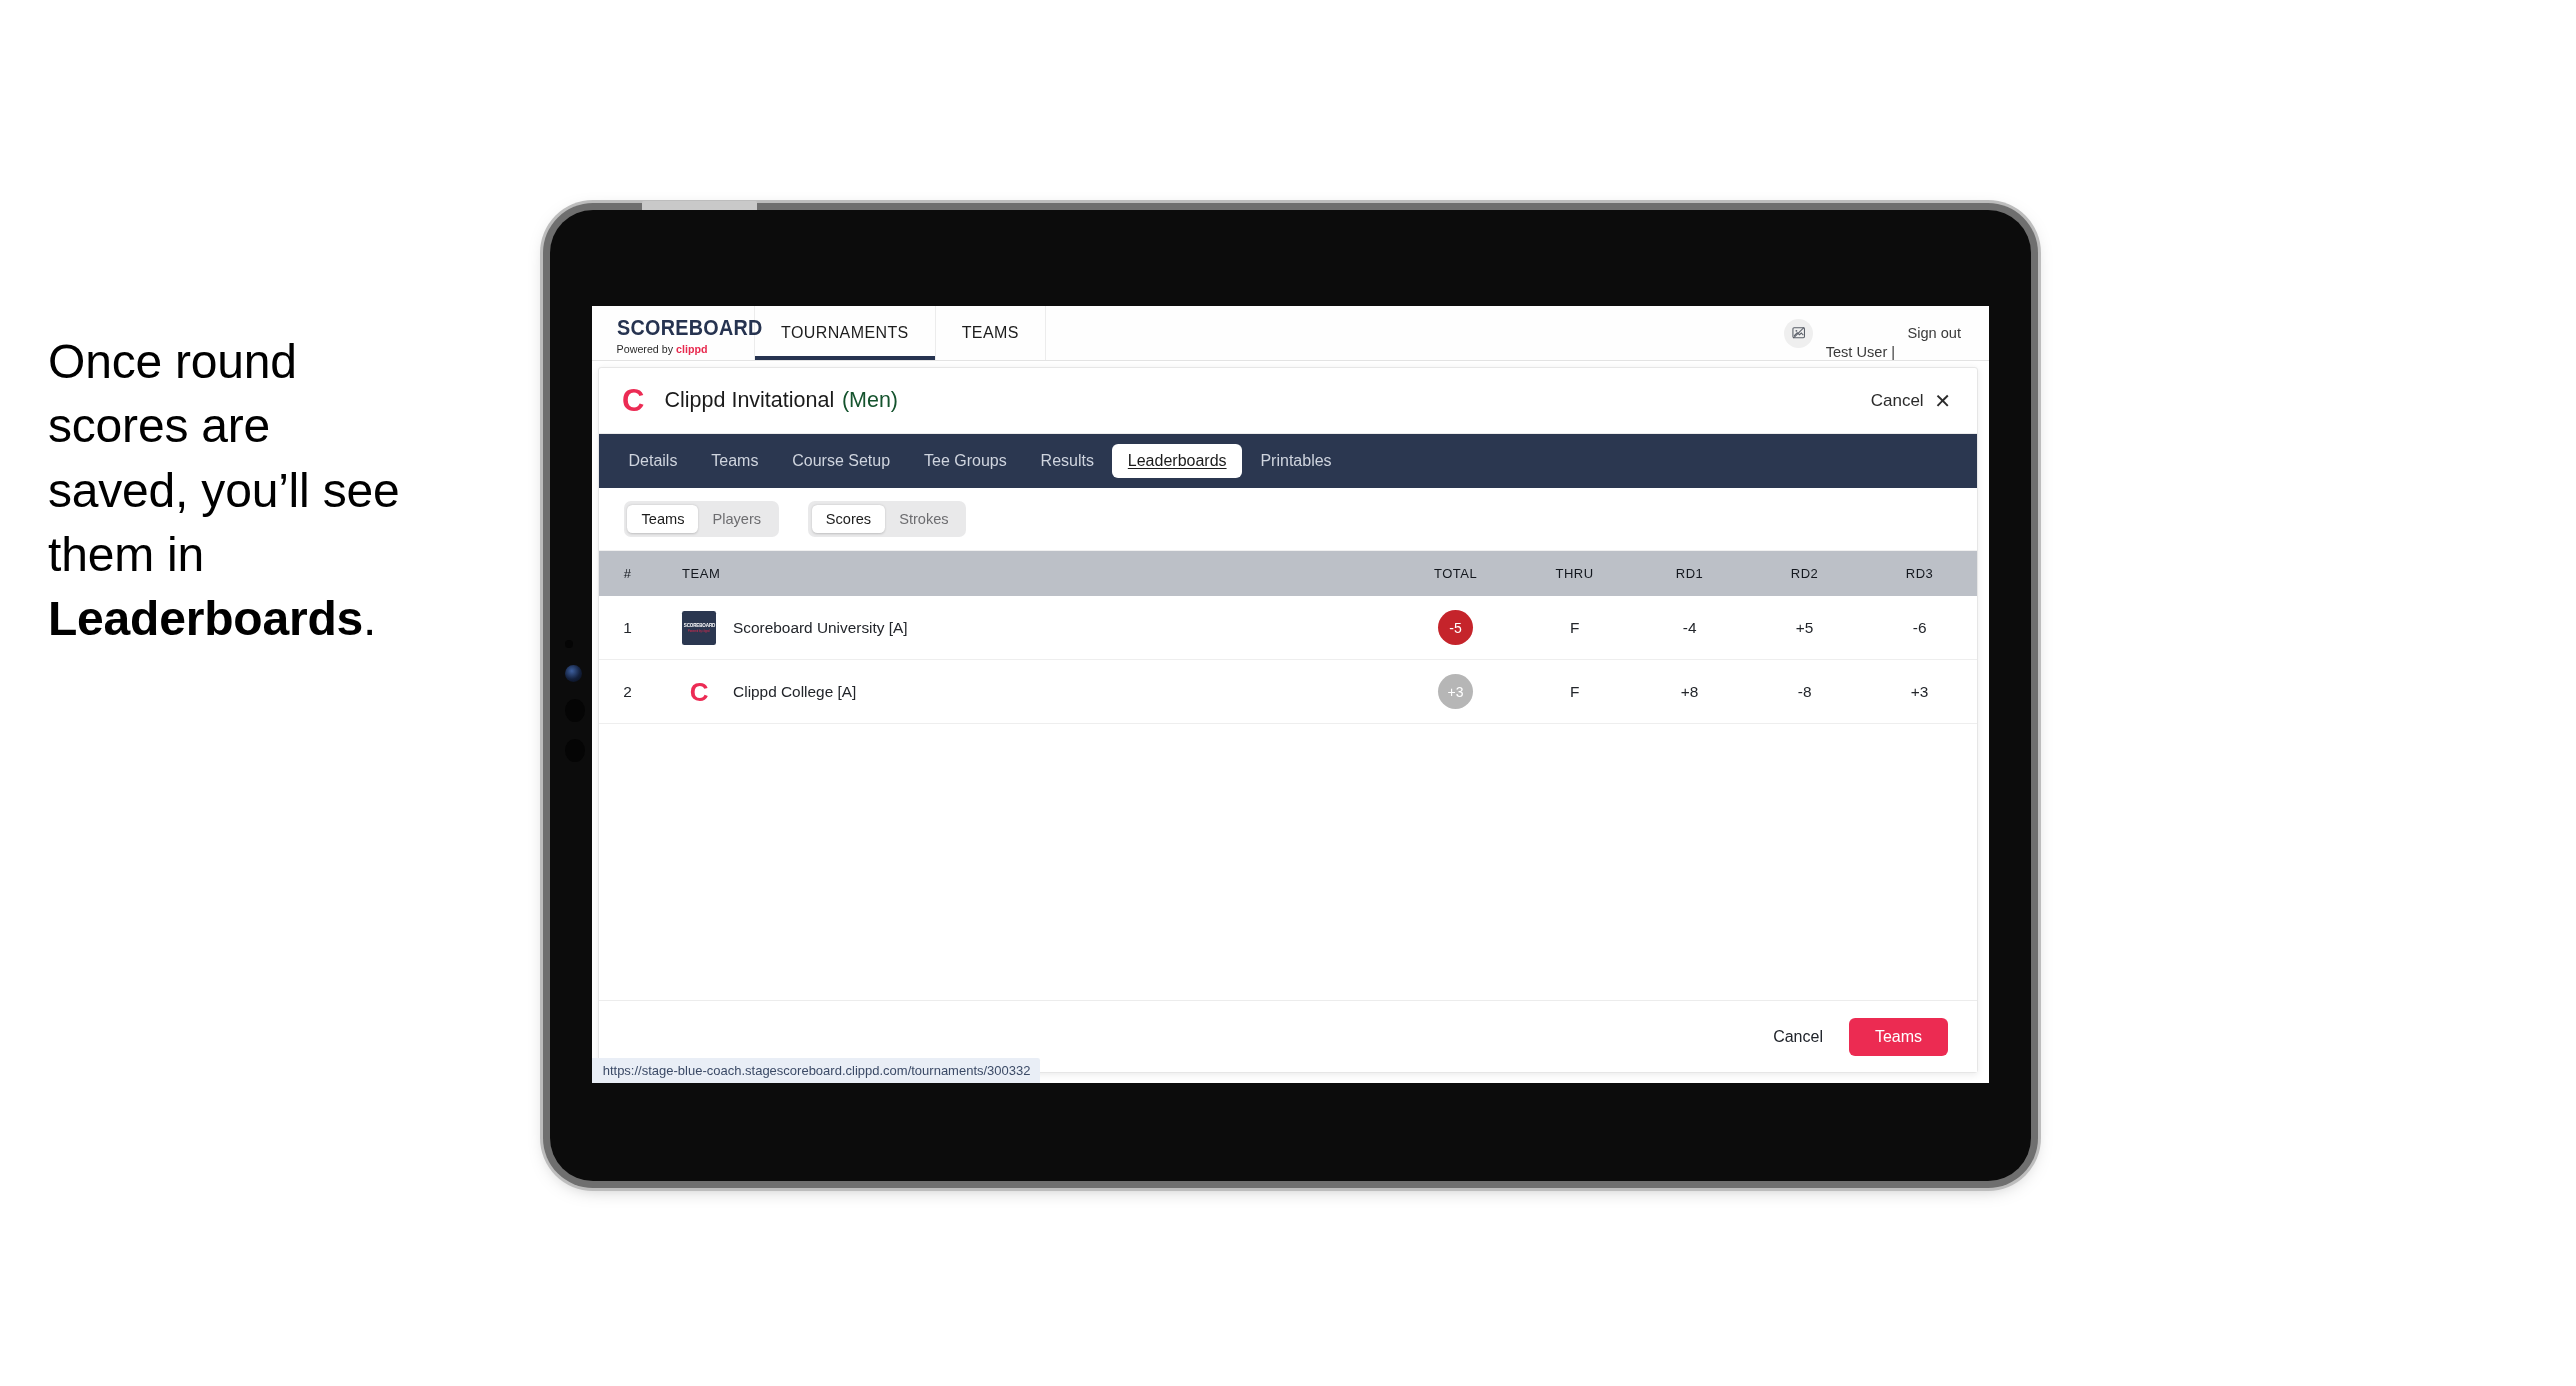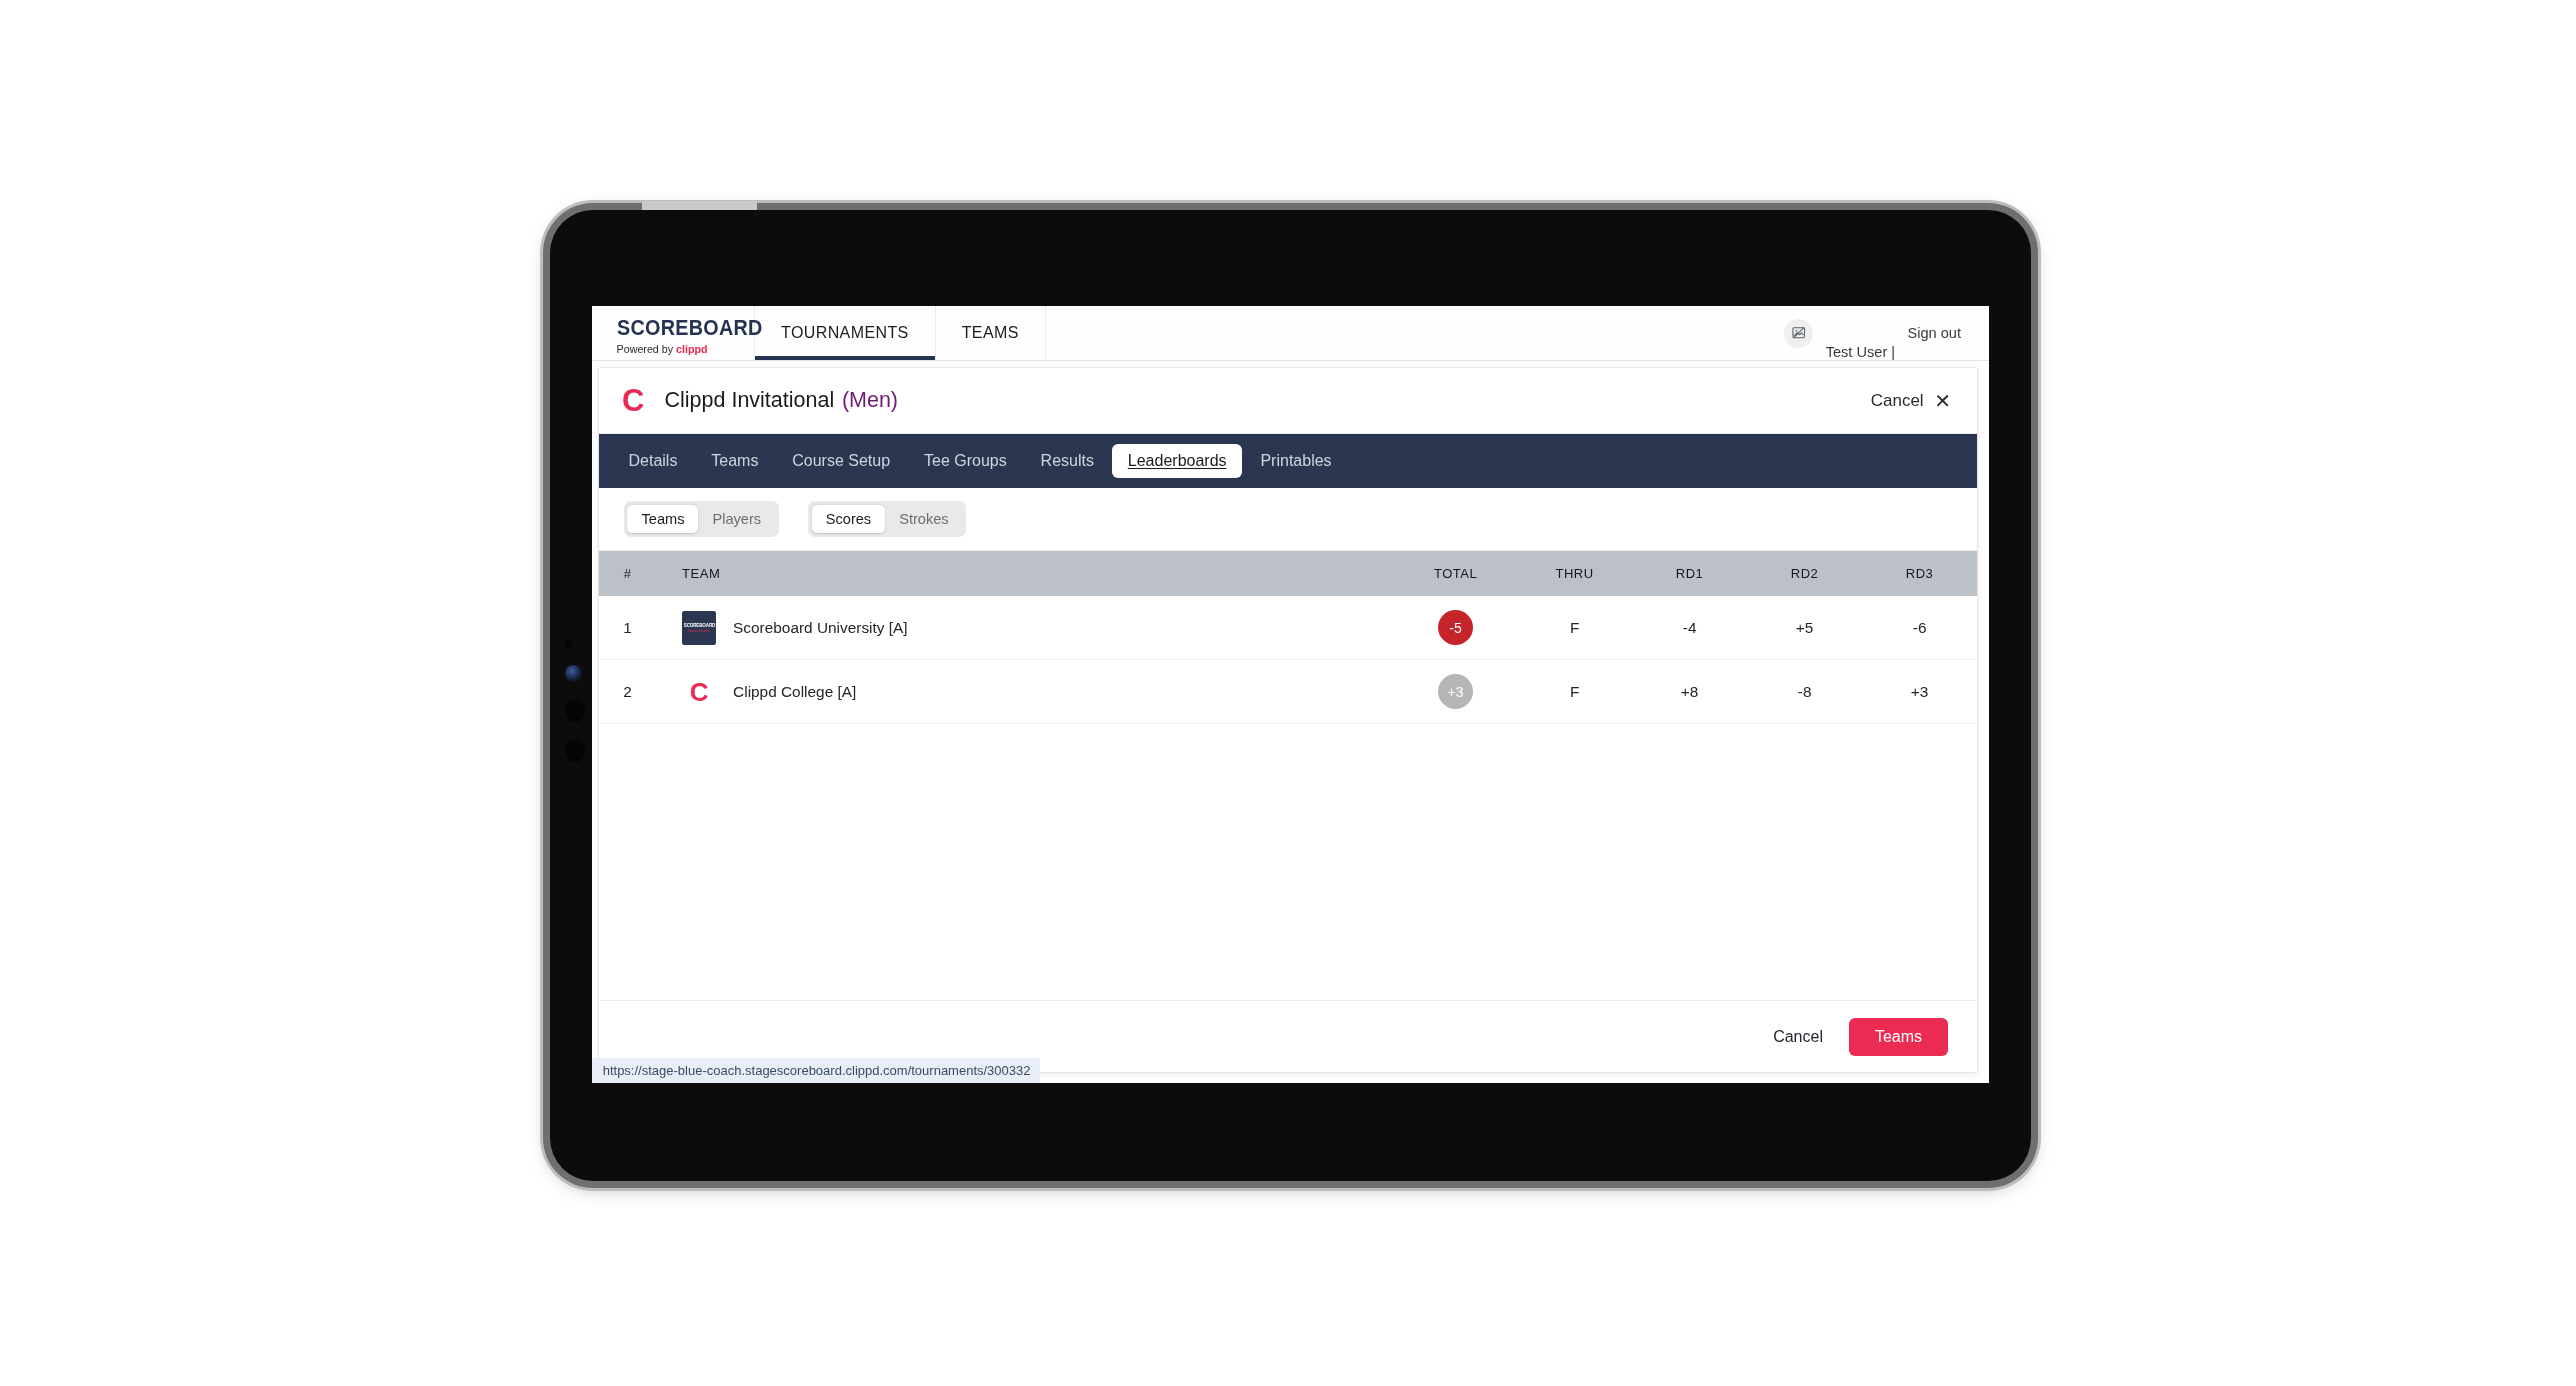--- a/index.html
+++ b/index.html
@@ -116,21 +116,21 @@
     height: 66px;
     display: flex; align-items: center;
     padding: 0 26px 0 23px;
     border-bottom: 0.8px solid #ececec;
   }
   .c-logo {
     font-size: 31px; font-weight: 700; color: #ec2b54;
     line-height: 1; margin-right: 20px;
   }
   .modal-title { font-size: 21.5px; color: #1b1b1b; }
-  .modal-title .muted { color: #701a75; margin-left: 7.7px; }
+  .modal-title .muted { color: #14532d; margin-left: 7.7px; }
   .head-spacer { flex: 1; }
   .cancel-x { display: flex; align-items: center; gap: 10.7px; font-size: 17px; color: #2b2b2b; cursor: pointer; }
   .x-glyph { font-size: 20px; line-height: 1; }
 
   
   .tabstrip {
     height: 54px;
     background: #2b3750;
     display: flex; align-items: center;
     padding: 3px 14px;
@@ -240,20 +240,27 @@
     padding: 4.6px 9.2px 5.4px 10.7px;
     border-top-right-radius: 2.3px;
     white-space: nowrap;
   }
 </style>
 </head>
 <body>
 
 <div class="stage">
 
+  <div class="caption">
+    <span>Once round</span><br>
+    <span>scores are</span><br>
+    <span>saved, you’ll see</span><br>
+    <span>them in</span>
+    <b>Leaderboards</b><span>.</span>
+  </div>
 
   <div class="device">
     <div class="bezel-dots">
       <div class="bdot small"></div>
       <div class="bdot cam"></div>
       <div class="bdot"></div>
       <div class="bdot"></div>
     </div>
 
     <div class="viewport">

